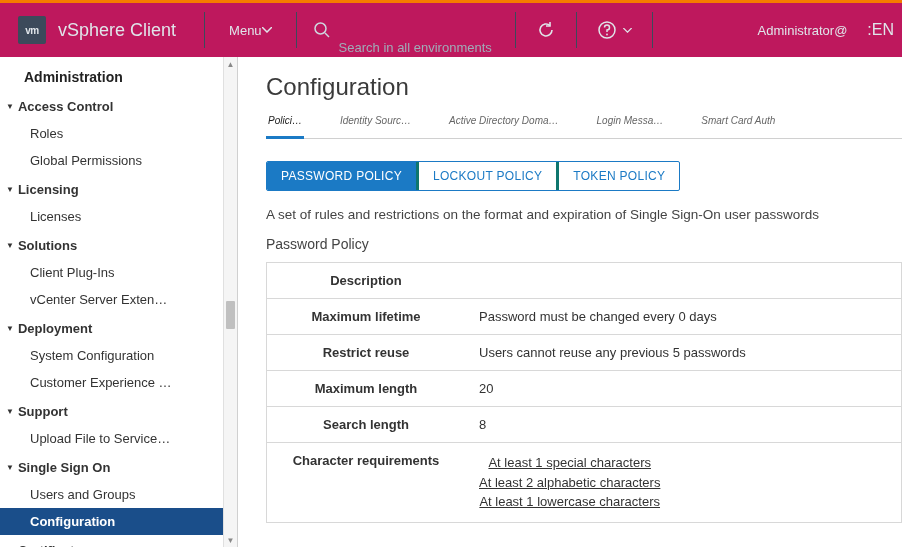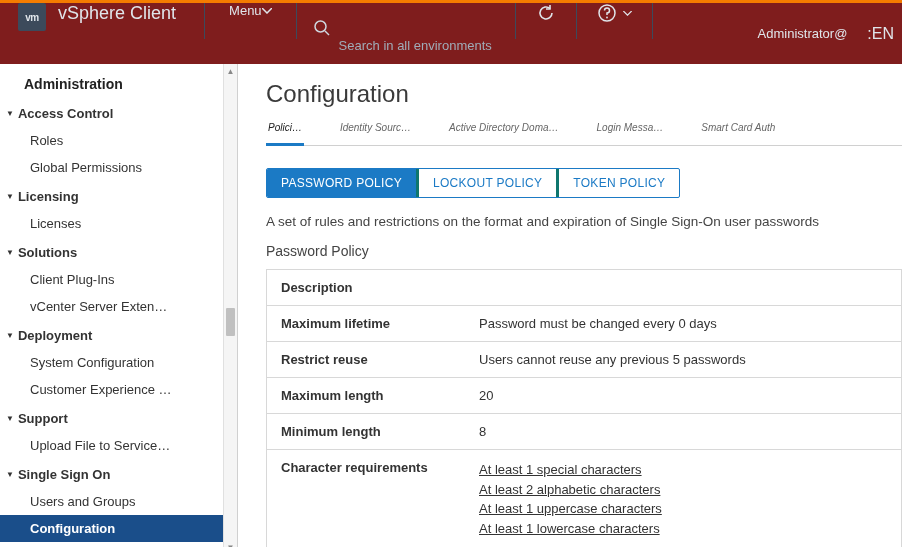--- a/index.html
+++ b/index.html
@@ -1,20 +1,20 @@
 <!DOCTYPE html>
 <html><head>
 <meta charset="utf-8">
 <style>
   * { box-sizing: border-box; margin: 0; padding: 0; }
   html, body { font-family: Arial, Helvetica, sans-serif; font-size: 13px; color: #333; }
   body { background: #fff; width: 902px; height: 547px; overflow: hidden; border-top: 3px solid #f57c00; }
 
   
-  .topbar { background: #7f1d1d; height: 61px; display: flex; align-items: flex-start; color: #e0e5ea; }
+  .topbar { background: #be185d; height: 54px; display: flex; align-items: center; color: #e0e5ea; }
   .logo-box { background: #3c4a5b; width: 28px; height: 28px; margin-left: 18px; border-radius: 2px; display: flex; align-items: center; justify-content: center; font-size: 10px; font-weight: bold; color: #e0e5ea; letter-spacing: -0.5px; }
   .app-title { font-size: 18px; margin-left: 12px; margin-right: 28px; font-weight: 400; }
   .divider { width: 1px; height: 36px; background: #3c4a5b; }
   .menu-btn { display: flex; align-items: center; gap: 0; padding: 0 24px; cursor: pointer; }
   .chevron-down { font-size: 10px; }
   .search-wrap { display: flex; align-items: center; padding: 0 16px; gap: 8px; flex: 0 0 auto; }
   .search-input { background: transparent; border: none; outline: none; color: #b0bac5; font-size: 13px; width: 160px; margin-top: 35px; }
   .search-input::placeholder { color: #a0acb8; }
   .icon-btn { padding: 0 20px; display: flex; align-items: center; justify-content: center; cursor: pointer; }
   .topbar-right { margin-left: auto; display: flex; align-items: center; height: 100%; }
@@ -45,21 +45,21 @@
   .main-tab.active { color: #222; font-weight: 500; border-bottom: 3px solid #1b7ac5; margin-bottom: -1px; }
 
   .pill-tabs { display: inline-flex; border: 1px solid #1b7ac5; border-radius: 2px; overflow: hidden; margin-bottom: 16px; }
   .pill-tab { padding: 7px 14px; font-size: 12px; color: #1b7ac5; letter-spacing: 0.3px; cursor: pointer; }
   .pill-tab + .pill-tab { border-left: 3px solid #0f766e; }
   .pill-tab.active { background: #1b7ac5; color: #fff; }
 
   .desc-text { font-size: 13.5px; color: #444; margin-bottom: 14px; }
   .sub-title { font-size: 14px; color: #444; margin-bottom: 10px; }
 
-  .policy-table { border: 1px solid #d8d8d8; border-bottom: none; }
+  .policy-table { border: 1px solid #d8d8d8; border-bottom: none; text-align: center; }
   .policy-row { display: flex; border-bottom: 1px solid #d8d8d8; min-height: 36px; align-items: flex-start; }
   .policy-key { width: 198px; padding: 10px 14px; font-size: 13px; color: #333; flex-shrink: 0; }
   .policy-key.bold { font-weight: bold; }
   .policy-val { padding: 10px 14px; font-size: 13px; color: #333; }
   .policy-val .line { display:block; line-height: 1.5; text-decoration: underline; }
 
   svg { display: block; }
 </style>
 </head>
 <body>
@@ -208,27 +208,26 @@
       </div>
       <div class="policy-row">
         <div class="policy-key bold">Restrict reuse</div>
         <div class="policy-val">Users cannot reuse any previous 5 passwords</div>
       </div>
       <div class="policy-row">
         <div class="policy-key bold">Maximum length</div>
         <div class="policy-val">20</div>
       </div>
       <div class="policy-row">
-        <div class="policy-key bold">Minimum length</div>
+        <div class="policy-key bold">Search length</div>
         <div class="policy-val">8</div>
       </div>
       <div class="policy-row">
         <div class="policy-key bold">Character requirements</div>
         <div class="policy-val">
           <span class="line">At least 1 special characters</span>
           <span class="line">At least 2 alphabetic characters</span>
-          <span class="line">At least 1 uppercase characters</span>
           <span class="line">At least 1 lowercase characters</span>
         </div>
       </div>
     </div>
   </div>
 </div>
 
 </body></html>

